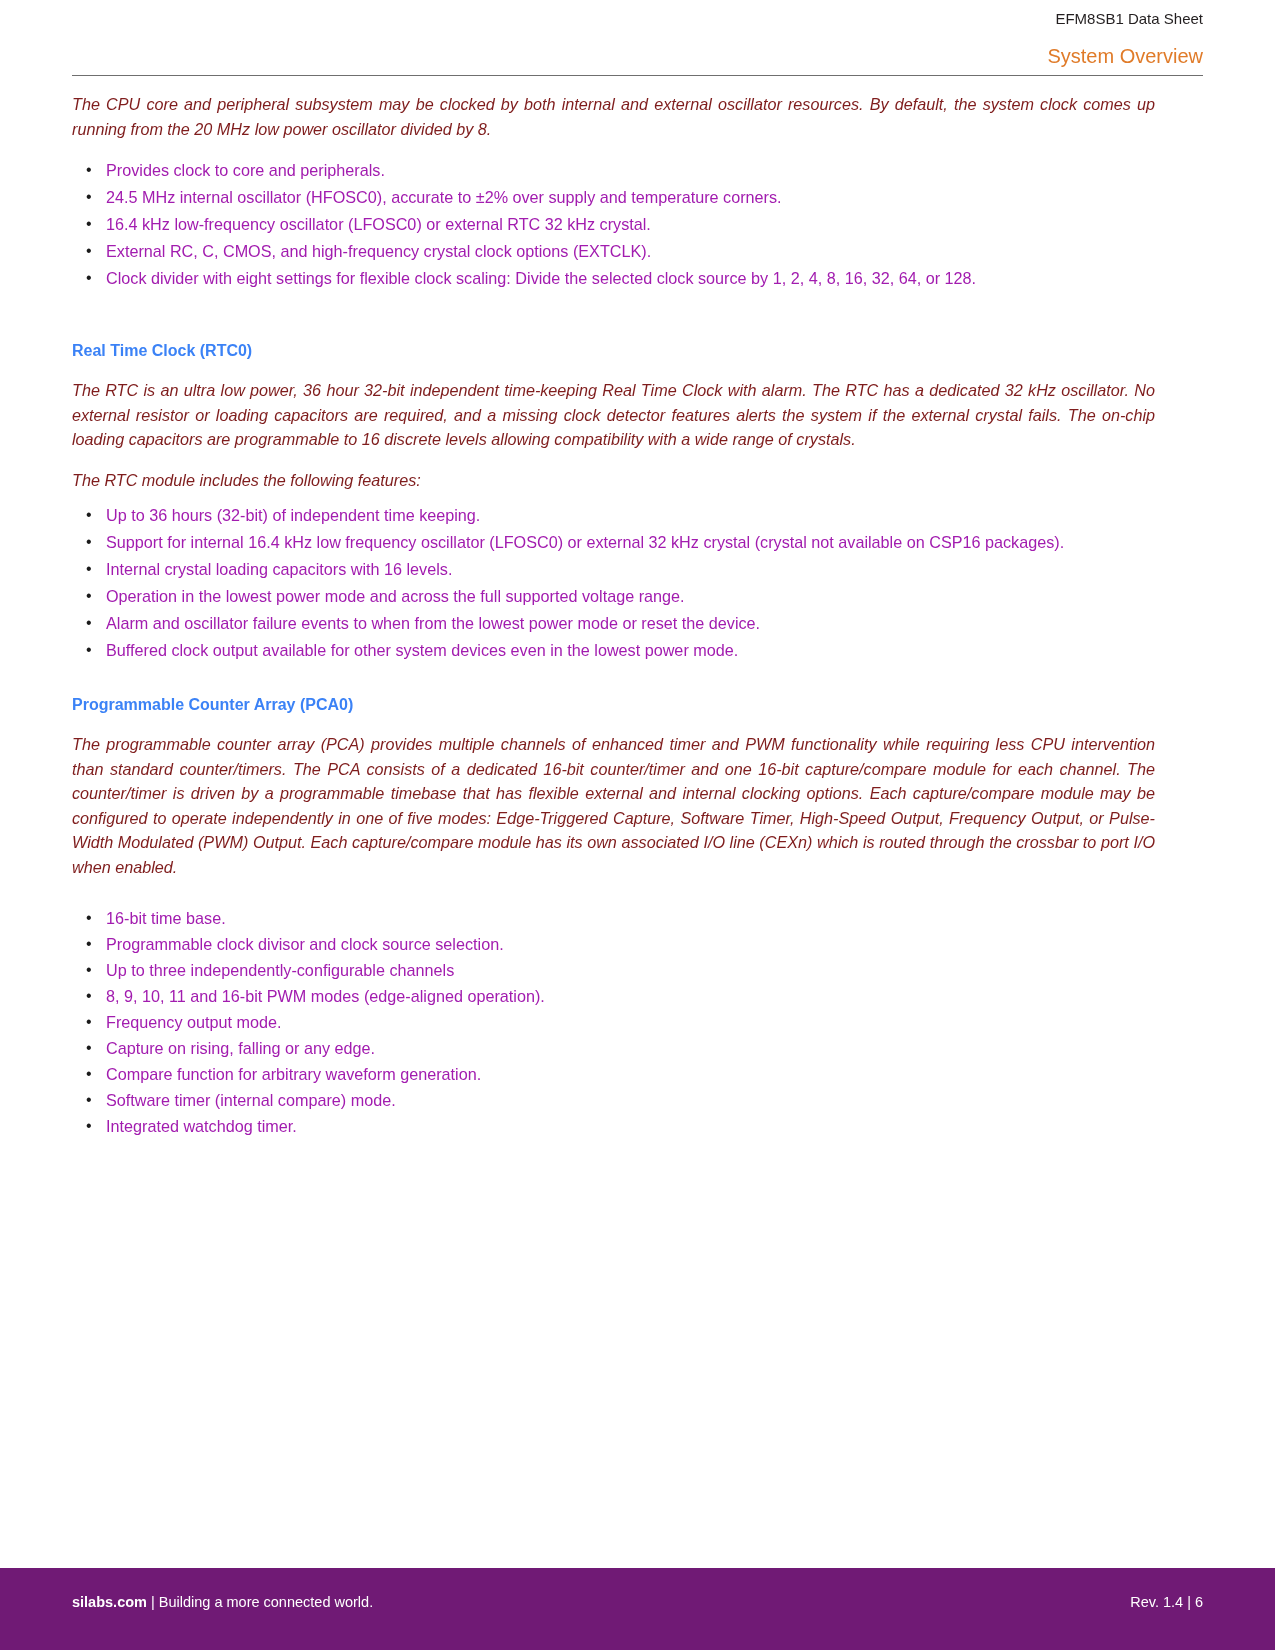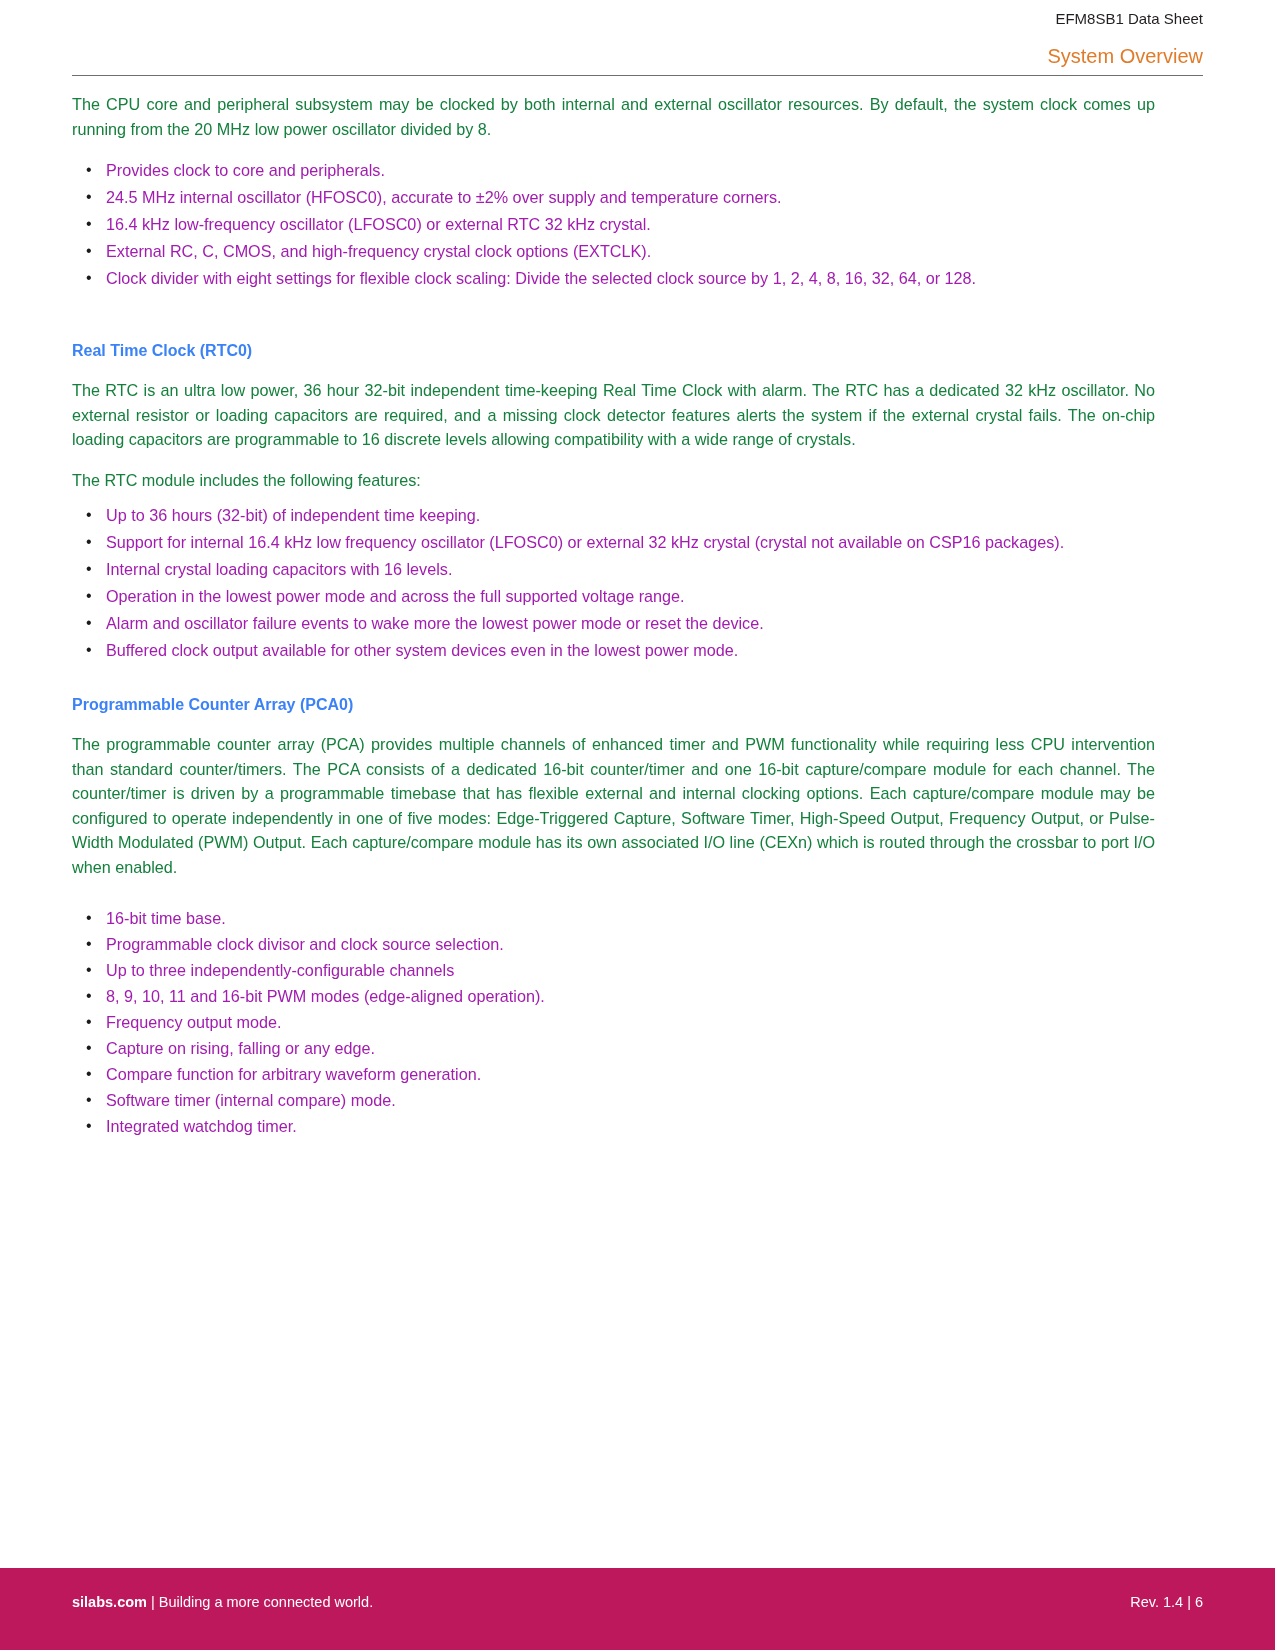--- a/index.html
+++ b/index.html
@@ -69,21 +69,22 @@
     font-weight: bold;
     color: #3b82f6;
     margin: 0 0 18px 0;
   }
 
   p.body {
     font-size: 16.2px;
     line-height: 24.5px;
     margin: 0 0 16px 0;
     text-align: justify;
-    color: #15803d;
+    color: #7f1d1d;
+    font-style: italic;
   }
   p.body.last { margin-bottom: 10px; }
 
   ul.bullets {
     list-style: none;
     margin: 0 0 0 0;
     padding: 0 0 0 0;
   }
   ul.bullets li {
     position: relative;
@@ -109,21 +110,21 @@
   .spacer-18 { height: 18px; }
   .spacer-10 { height: 10px; }
 
   
   .footer {
     position: absolute;
     left: 0;
     bottom: 0;
     width: 1275px;
     height: 82px;
-    background: #be185d;
+    background: #701a75;
     color: #ffffff;
   }
   .footer-inner {
     position: relative;
     height: 82px;
   }
   .footer-left {
     position: absolute;
     left: 72px;
     top: 26px;
@@ -176,21 +177,21 @@
 
     <p class="body">The RTC is an ultra low power, 36 hour 32-bit independent time-keeping Real Time Clock with alarm. The RTC has a dedicated 32 kHz oscillator. No external resistor or loading capacitors are required, and a missing clock detector features alerts the system if the external crystal fails. The on-chip loading capacitors are programmable to 16 discrete levels allowing compatibility with a wide range of crystals.</p>
 
     <p class="body last">The RTC module includes the following features:</p>
 
     <ul class="bullets">
       <li>Up to 36 hours (32-bit) of independent time keeping.</li>
       <li>Support for internal 16.4 kHz low frequency oscillator (LFOSC0) or external 32 kHz crystal (crystal not available on CSP16 packages).</li>
       <li>Internal crystal loading capacitors with 16 levels.</li>
       <li>Operation in the lowest power mode and across the full supported voltage range.</li>
-      <li>Alarm and oscillator failure events to wake more the lowest power mode or reset the device.</li>
+      <li>Alarm and oscillator failure events to when from the lowest power mode or reset the device.</li>
       <li>Buffered clock output available for other system devices even in the lowest power mode.</li>
     </ul>
 
     <div class="spacer-32"></div>
 
     <h3 class="sub-heading">Programmable Counter Array (PCA0)</h3>
 
     <p class="body">The programmable counter array (PCA) provides multiple channels of enhanced timer and PWM functionality while requiring less CPU intervention than standard counter/timers. The PCA consists of a dedicated 16-bit counter/timer and one 16-bit capture/compare module for each channel. The counter/timer is driven by a programmable timebase that has flexible external and internal clocking options. Each capture/compare module may be configured to operate independently in one of five modes: Edge-Triggered Capture, Software Timer, High-Speed Output, Frequency Output, or Pulse-Width Modulated (PWM) Output. Each capture/compare module has its own associated I/O line (CEXn) which is routed through the crossbar to port I/O when enabled.</p>
 
     <div class="spacer-10"></div>

